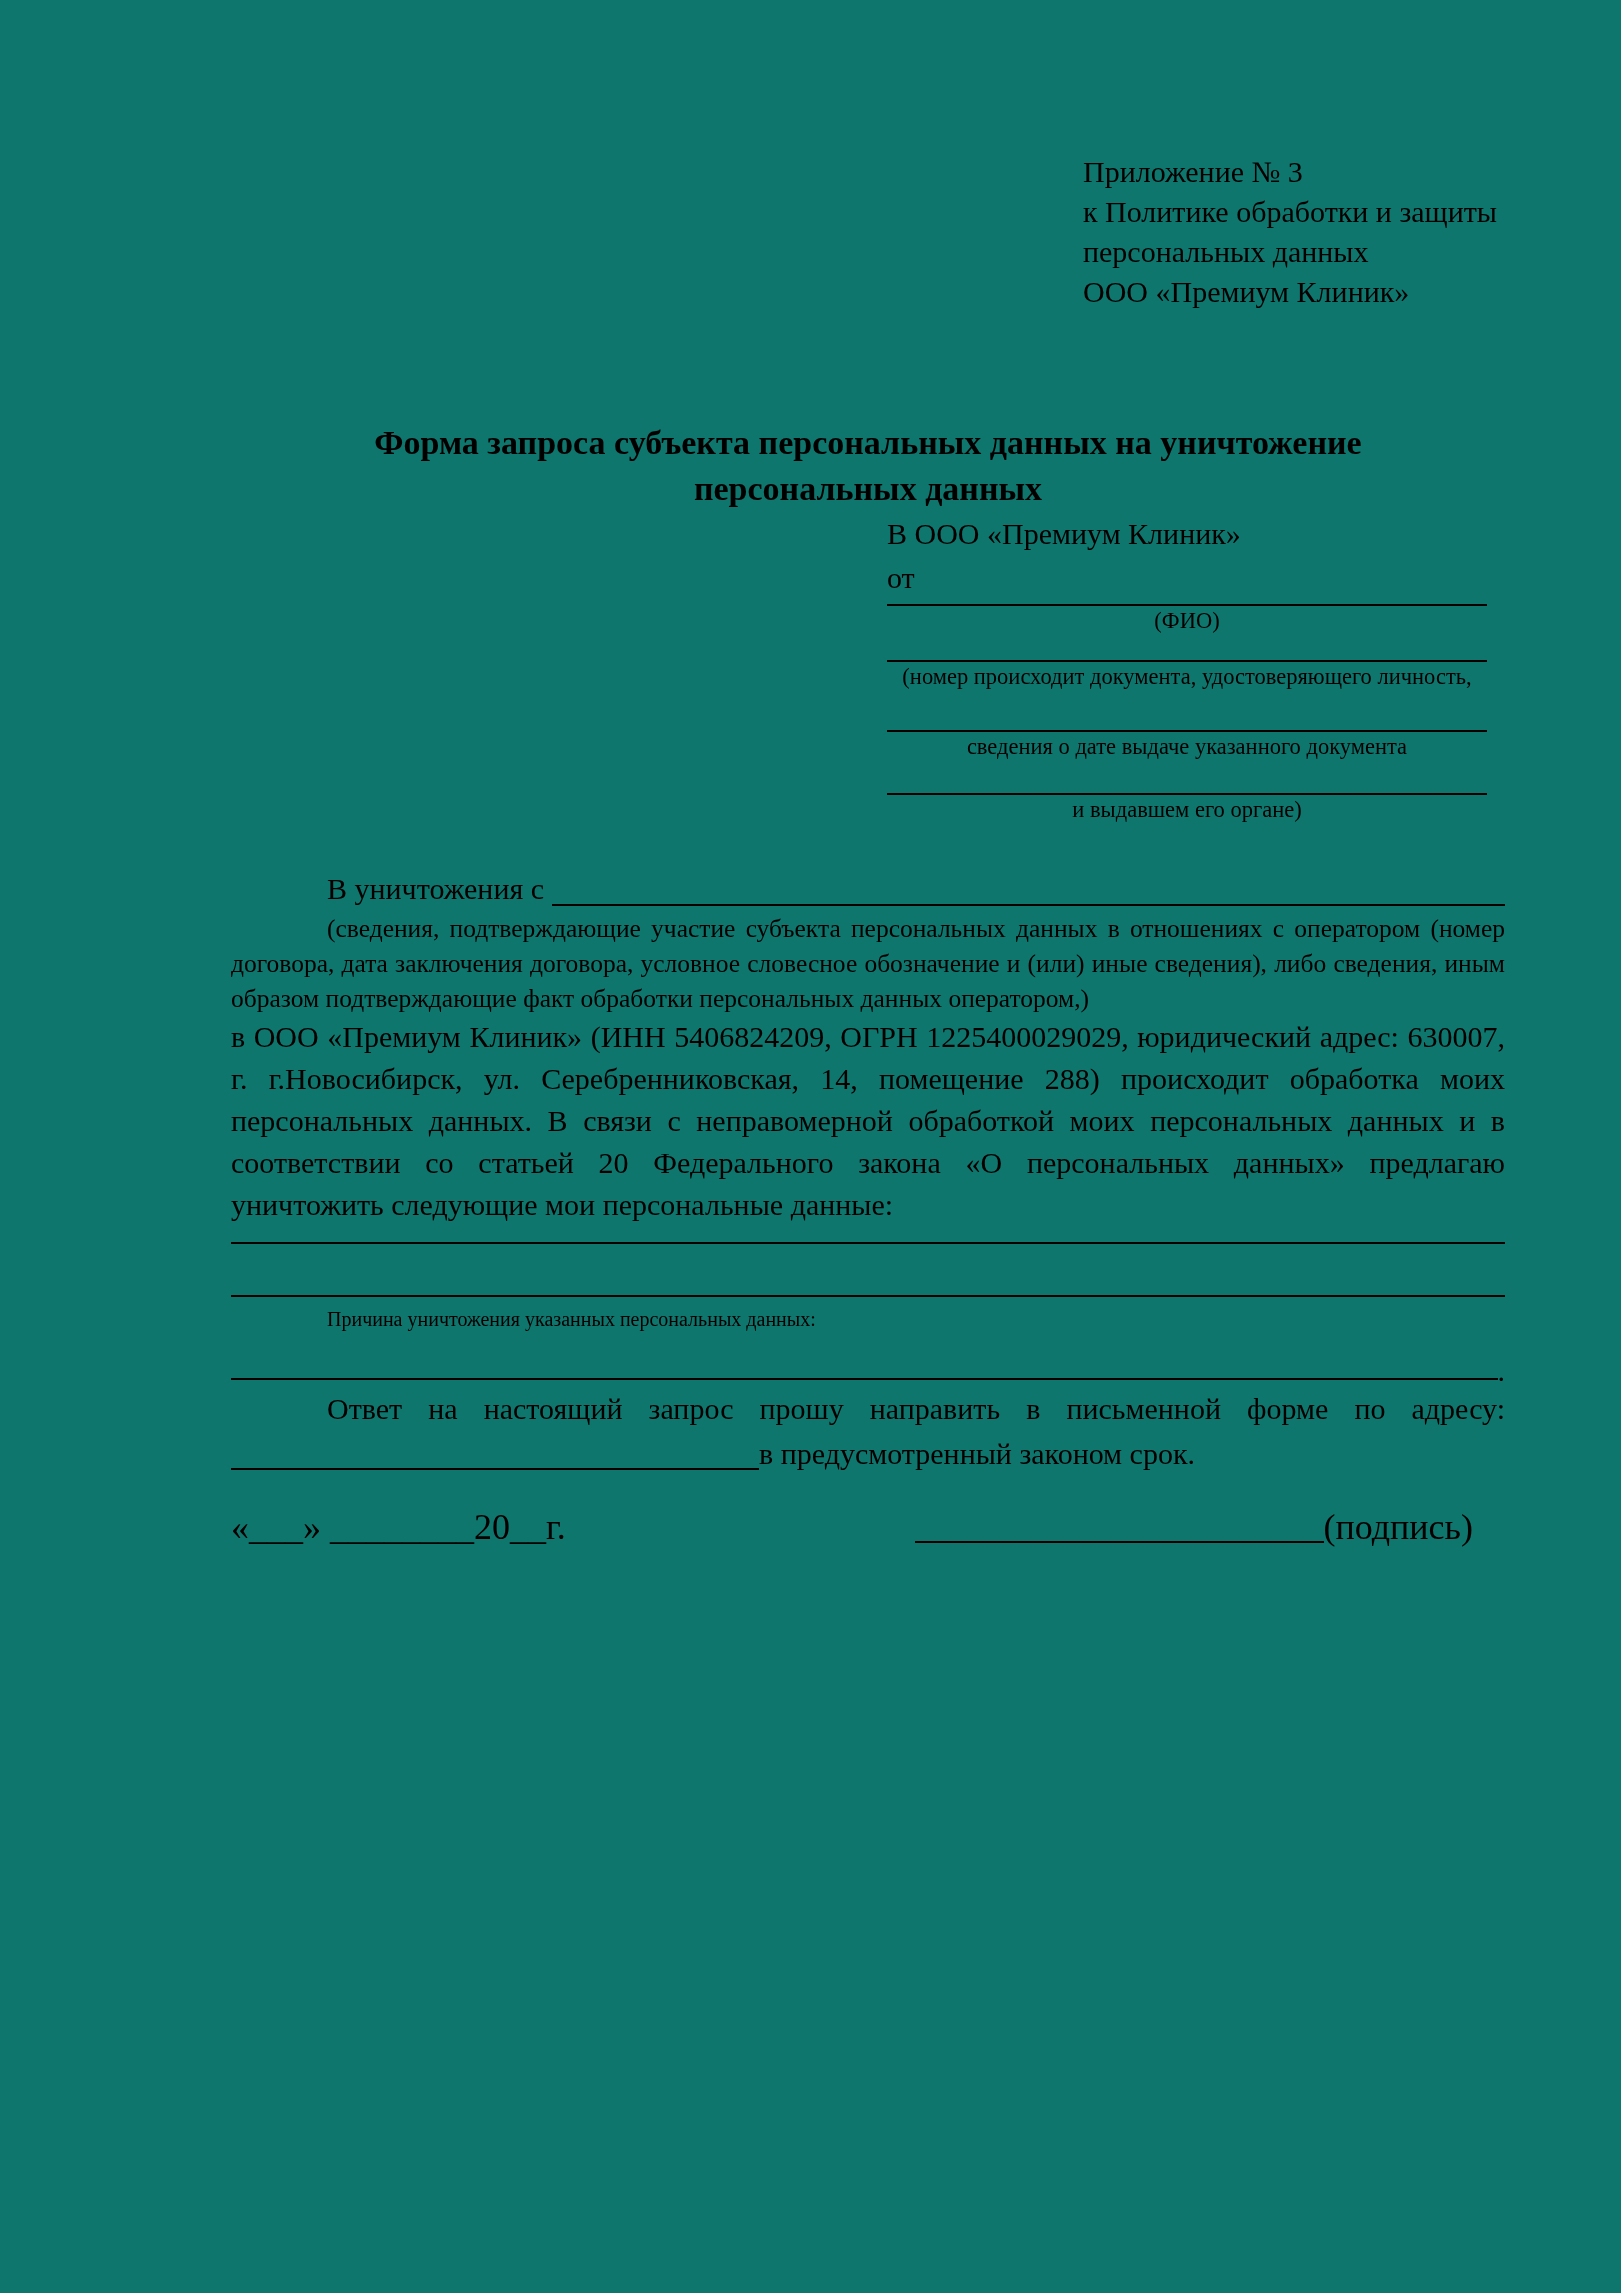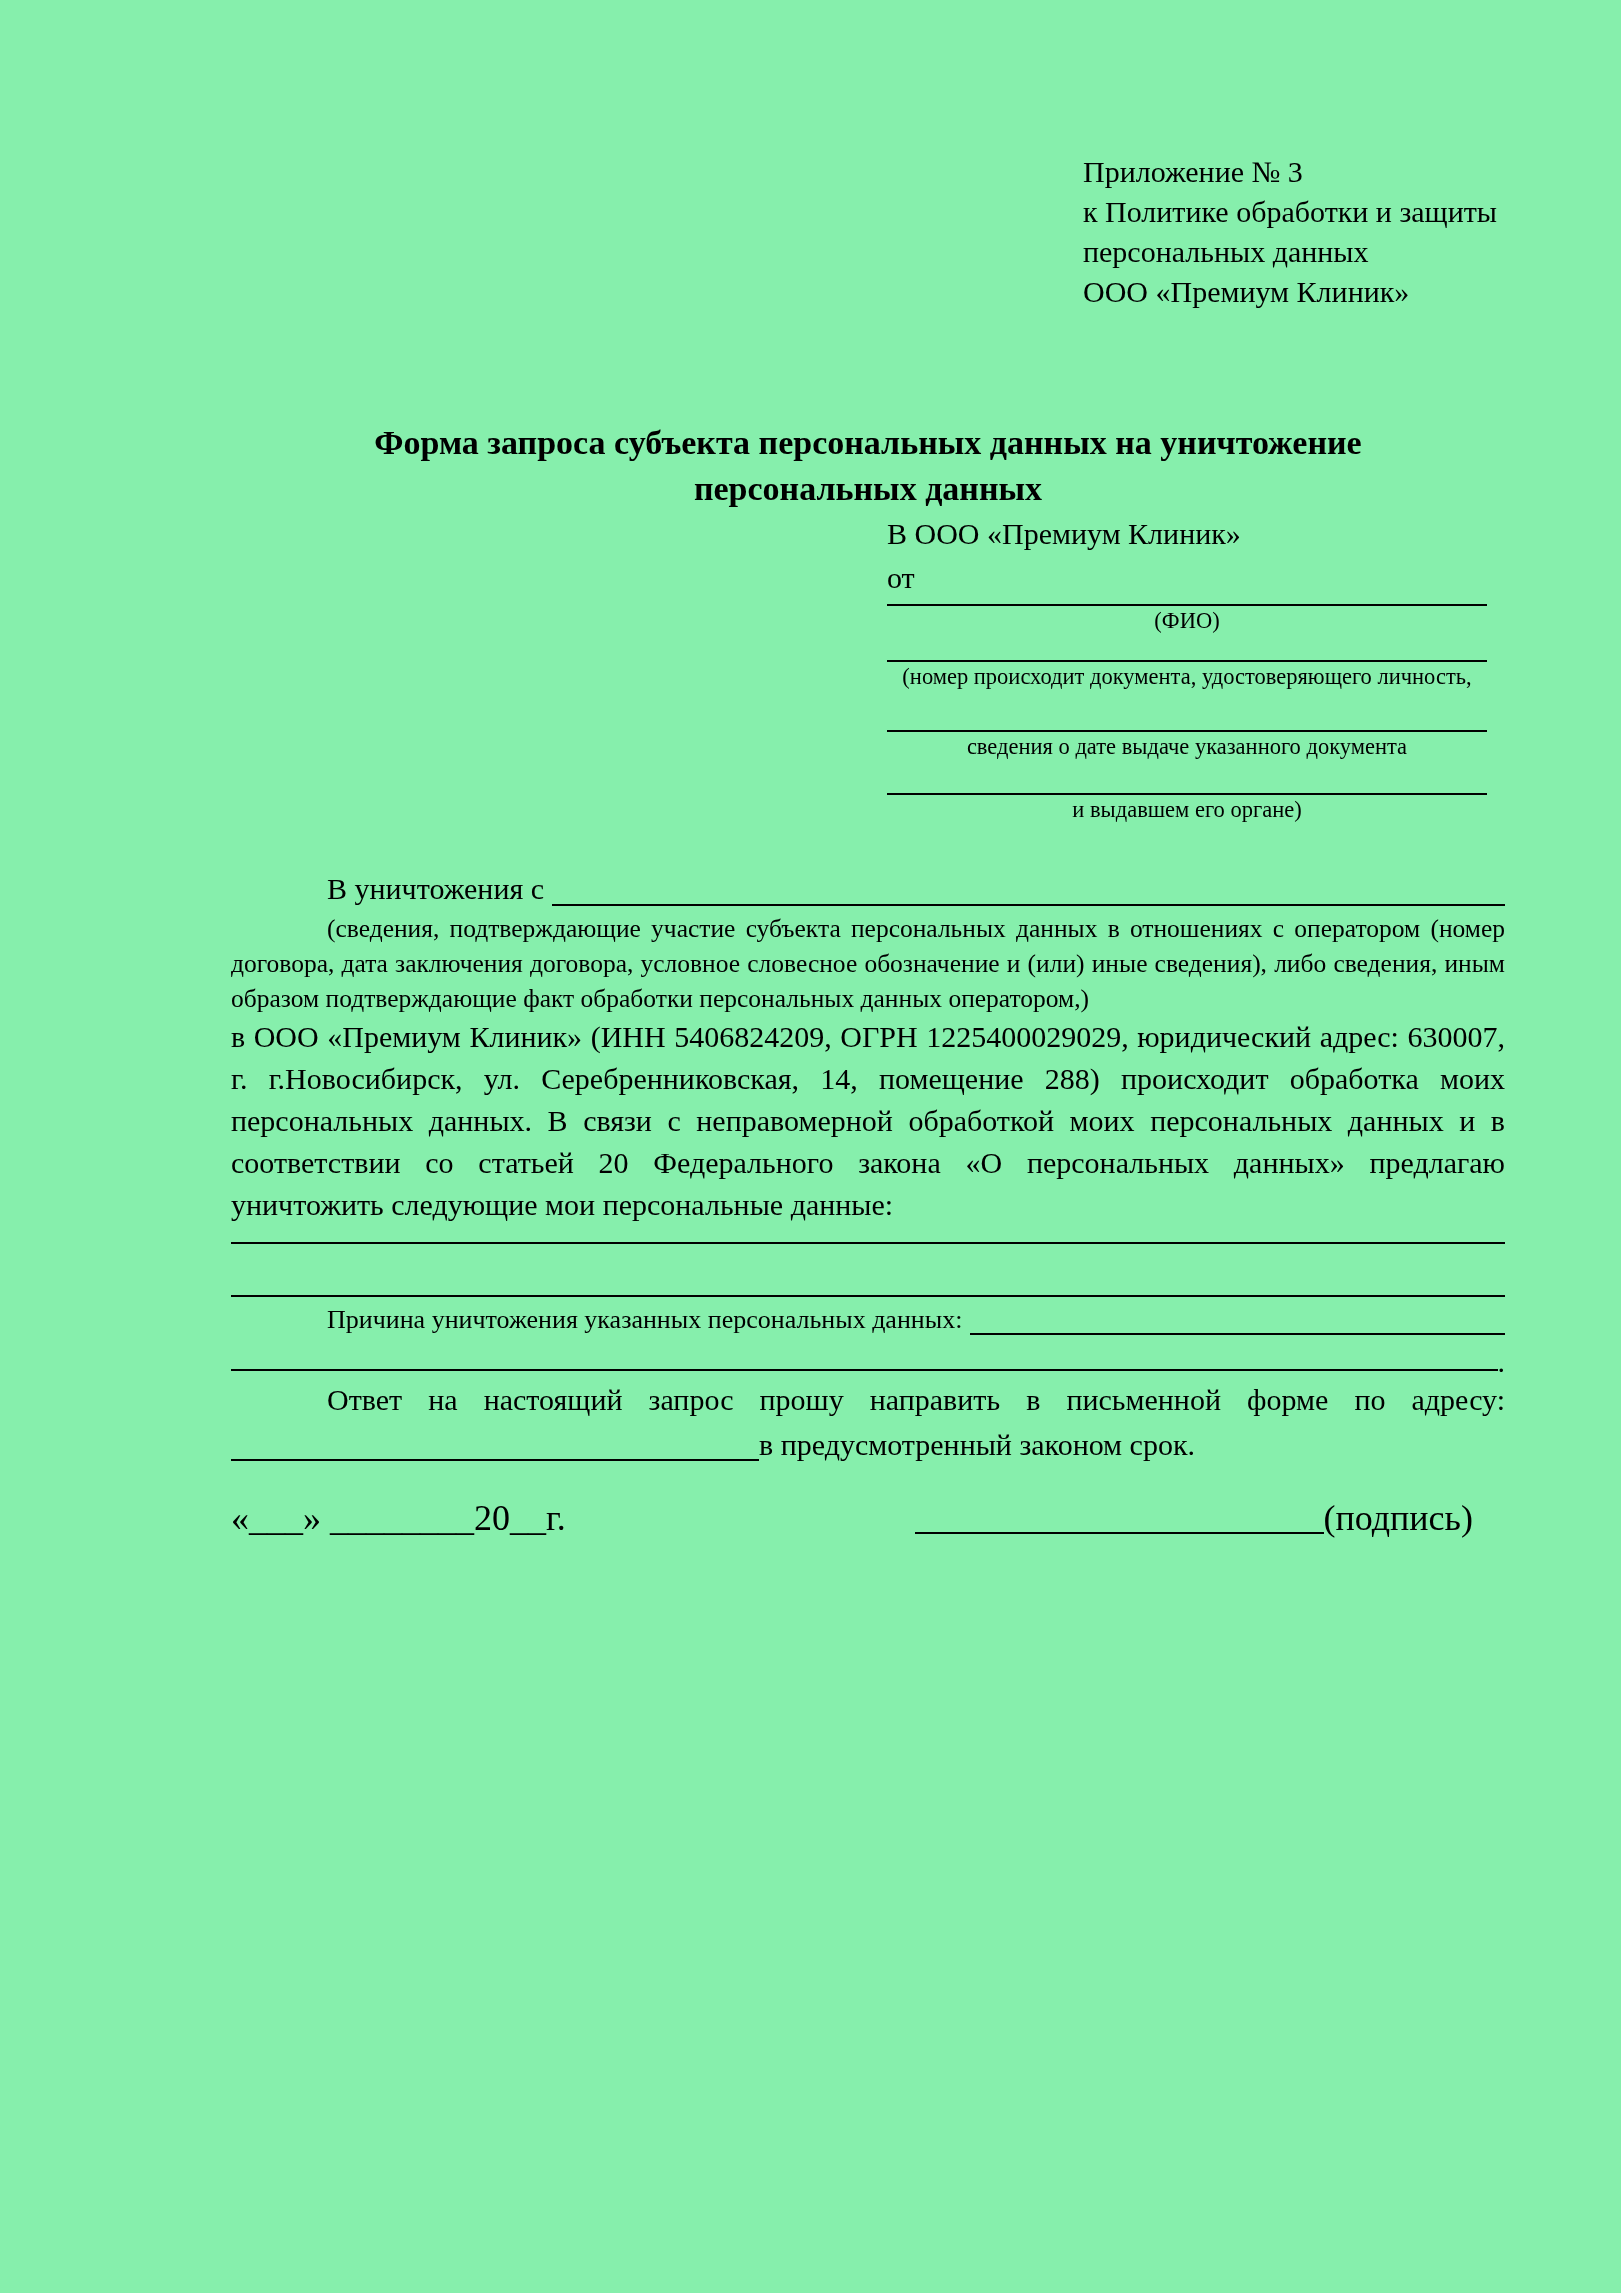--- a/index.html
+++ b/index.html
@@ -2,21 +2,21 @@
 <html><head>
 <meta charset="utf-8">
 <style>
   html, body { margin: 0; padding: 0; background: #ffffff; }
   .page {
     position: relative;
     width: 1621px;
     height: 2294px;
     box-sizing: border-box;
     padding: 152px 116px 0 231px;
-    background: #86efac;
+    background: #0f766e;
     color: #000000;
     font-family: "Liberation Serif", "DejaVu Serif", serif;
     overflow: hidden;
   }
 
   
   .header-note { margin-left: 852px; font-size: 30px; line-height: 40px; }
 
   
   .title { margin-top: 108px; text-align: center; font-weight: bold; font-size: 34px; line-height: 46px; }
@@ -38,21 +38,21 @@
   .fill-line { flex: 1 1 auto; border-bottom: 2.9px solid #000; align-self: flex-end; margin-bottom: 5.9px; margin-left: 7.8px; }
 
   .note { font-size: 25.5px; line-height: 35px; text-align: justify; text-indent: 96px; }
 
   .main-par { font-size: 30px; line-height: 42px; text-align: justify; }
 
   .blank-row { border-bottom: 2.9px solid #000; }
   .blank-row.b1 { height: 15.7px; }
   .blank-row.b2 { height: 51px; }
 
-  .reason-row { display: flex; font-size: 26px; line-height: 45px; }
+  .reason-row { display: flex; font-size: 20px; line-height: 45px; flex-direction: column; }
   .reason-row .fill-line { margin-bottom: 6.9px; }
 
   .line-row { display: flex; align-items: flex-end; height: 35px; font-size: 30px; }
   .line-row .fill-line { margin-left: 0; margin-bottom: 5.9px; }
   .line-row .period { line-height: 1; padding-bottom: 0px; }
 
   .response-p1 {
     font-size: 30px; line-height: 45px; text-align: justify; text-align-last: justify; text-indent: 96px;
   }
   .response-p2 { display: flex; font-size: 30px; line-height: 45px; }

